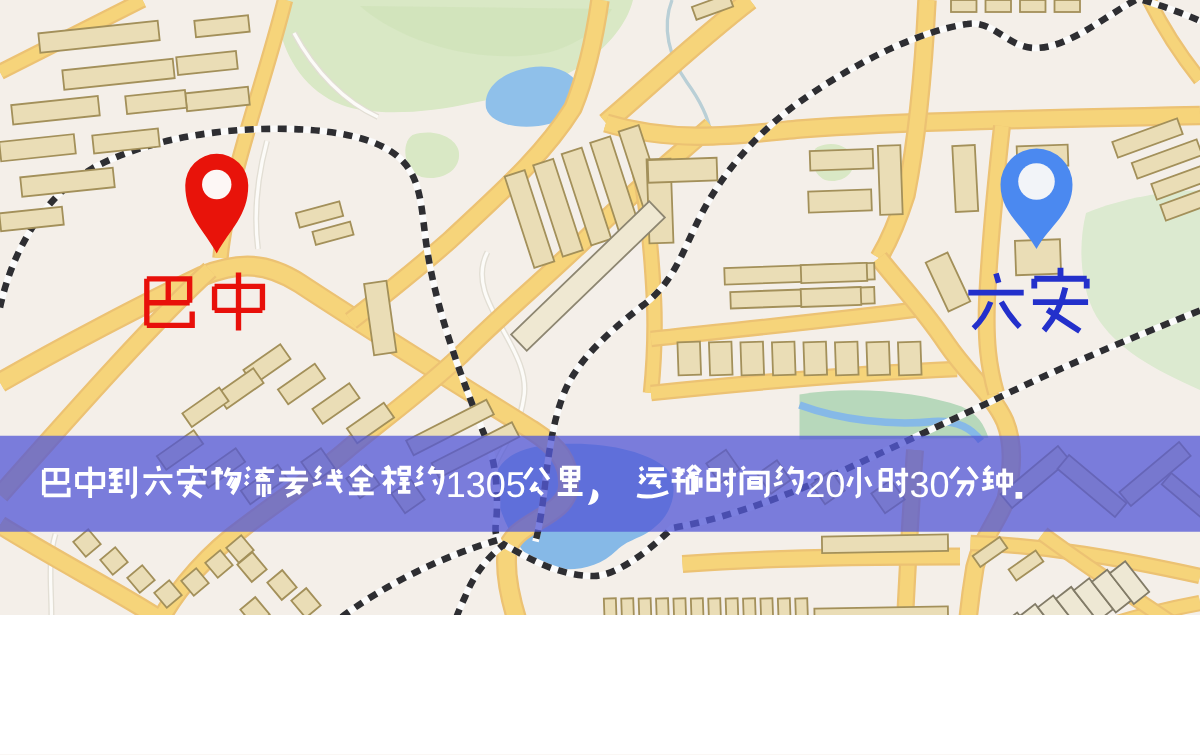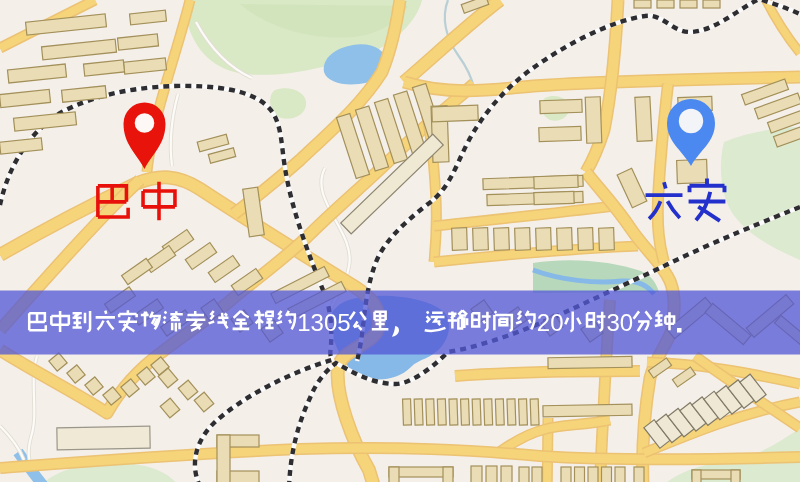--- a/index.html
+++ b/index.html
@@ -1,14 +1,14 @@
 <!DOCTYPE html>
 <html><head><meta charset="utf-8"><title>map</title><style>
 html,body{margin:0;padding:0;background:#fff;}
-#wrap{width:800px;height:482px;overflow:hidden;position:relative;font-family:"Liberation Sans",sans-serif;}
+#wrap{width:800px;height:410px;overflow:hidden;position:relative;font-family:"Liberation Sans",sans-serif;}
 </style></head>
 <body>
 <div id="wrap"><svg width="800" height="503" viewBox="0 0 800 503">
       <defs>
         <filter id="soft" x="-2%" y="-2%" width="104%" height="104%">
           <feGaussianBlur stdDeviation="0.45"></feGaussianBlur>
         </filter>
         <path id="g_ba" d="M14,14 H82 V52 M14,52 H82 M48,12 V52 M14,14 V88 M14,88 H86 V66"></path>
         <path id="g_zhong" d="M12,26 H88 V64 M12,26 V64 M12,64 H88 M50,4 V96"></path>
         <path id="g_dao" d="M6,14 H46 M34,16 L14,30 M6,34 H46 M26,34 V76 M10,56 H42 M6,76 H46 M60,12 V58 M82,4 V80 Q82,90 70,93"></path>

